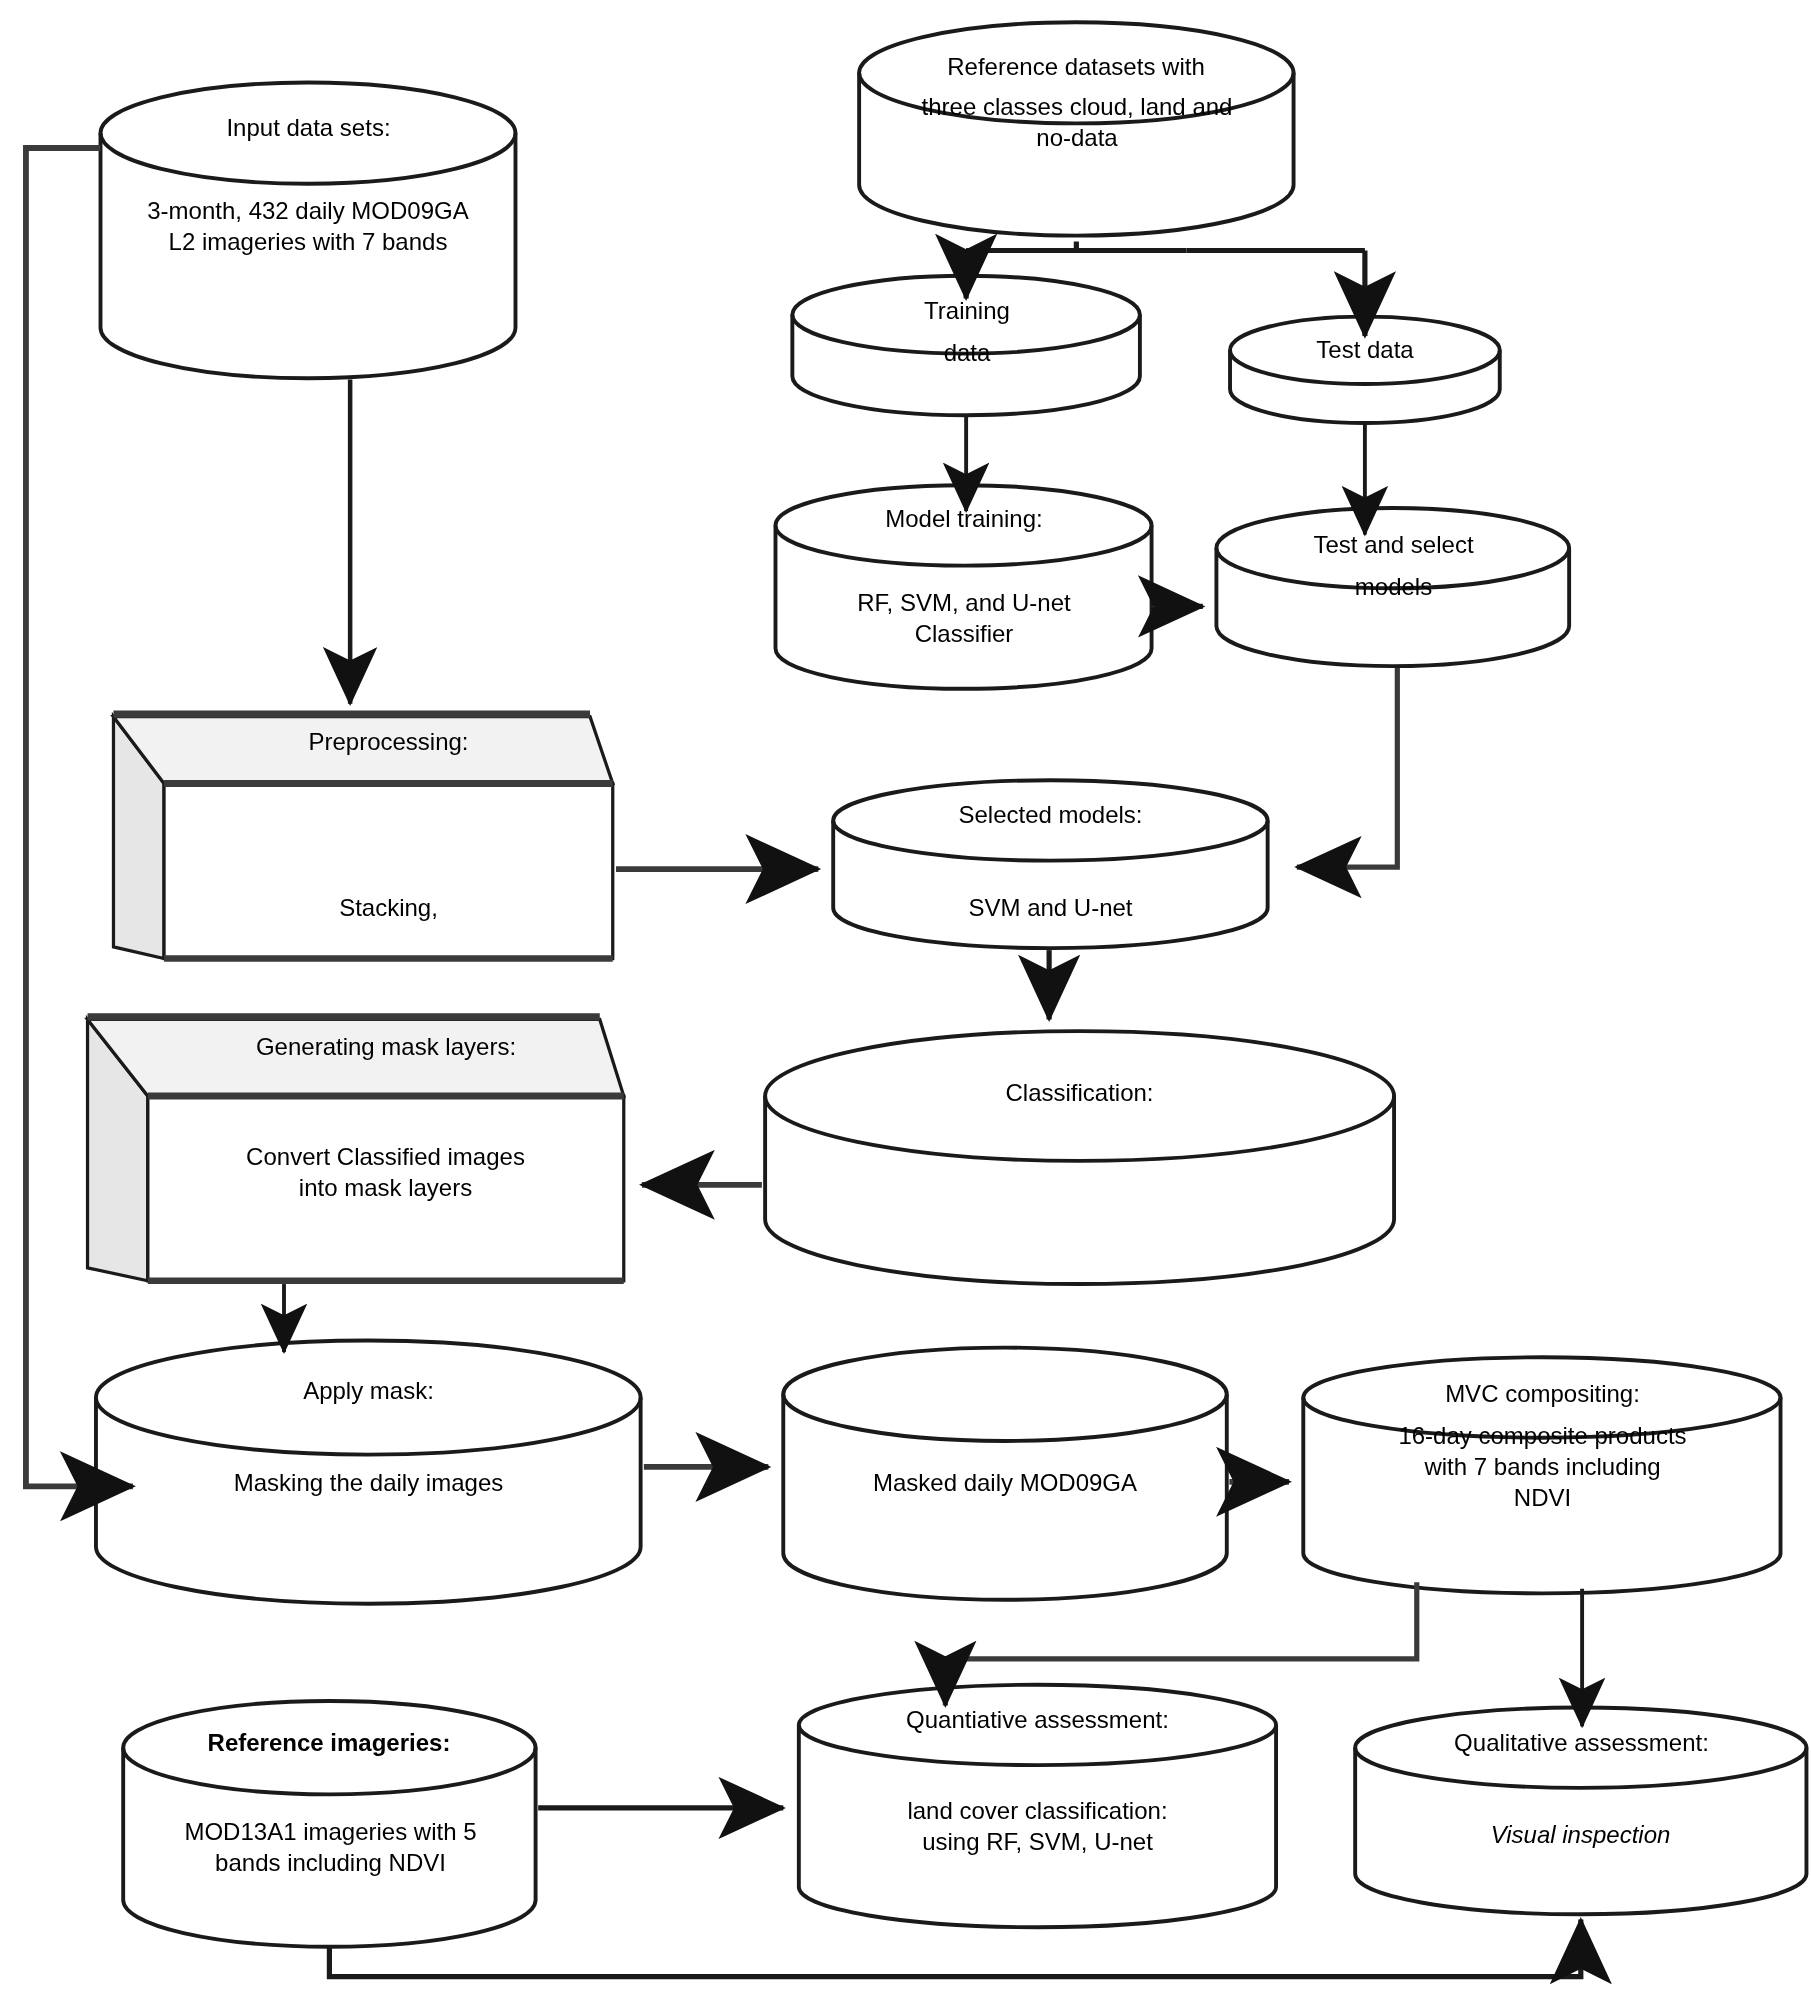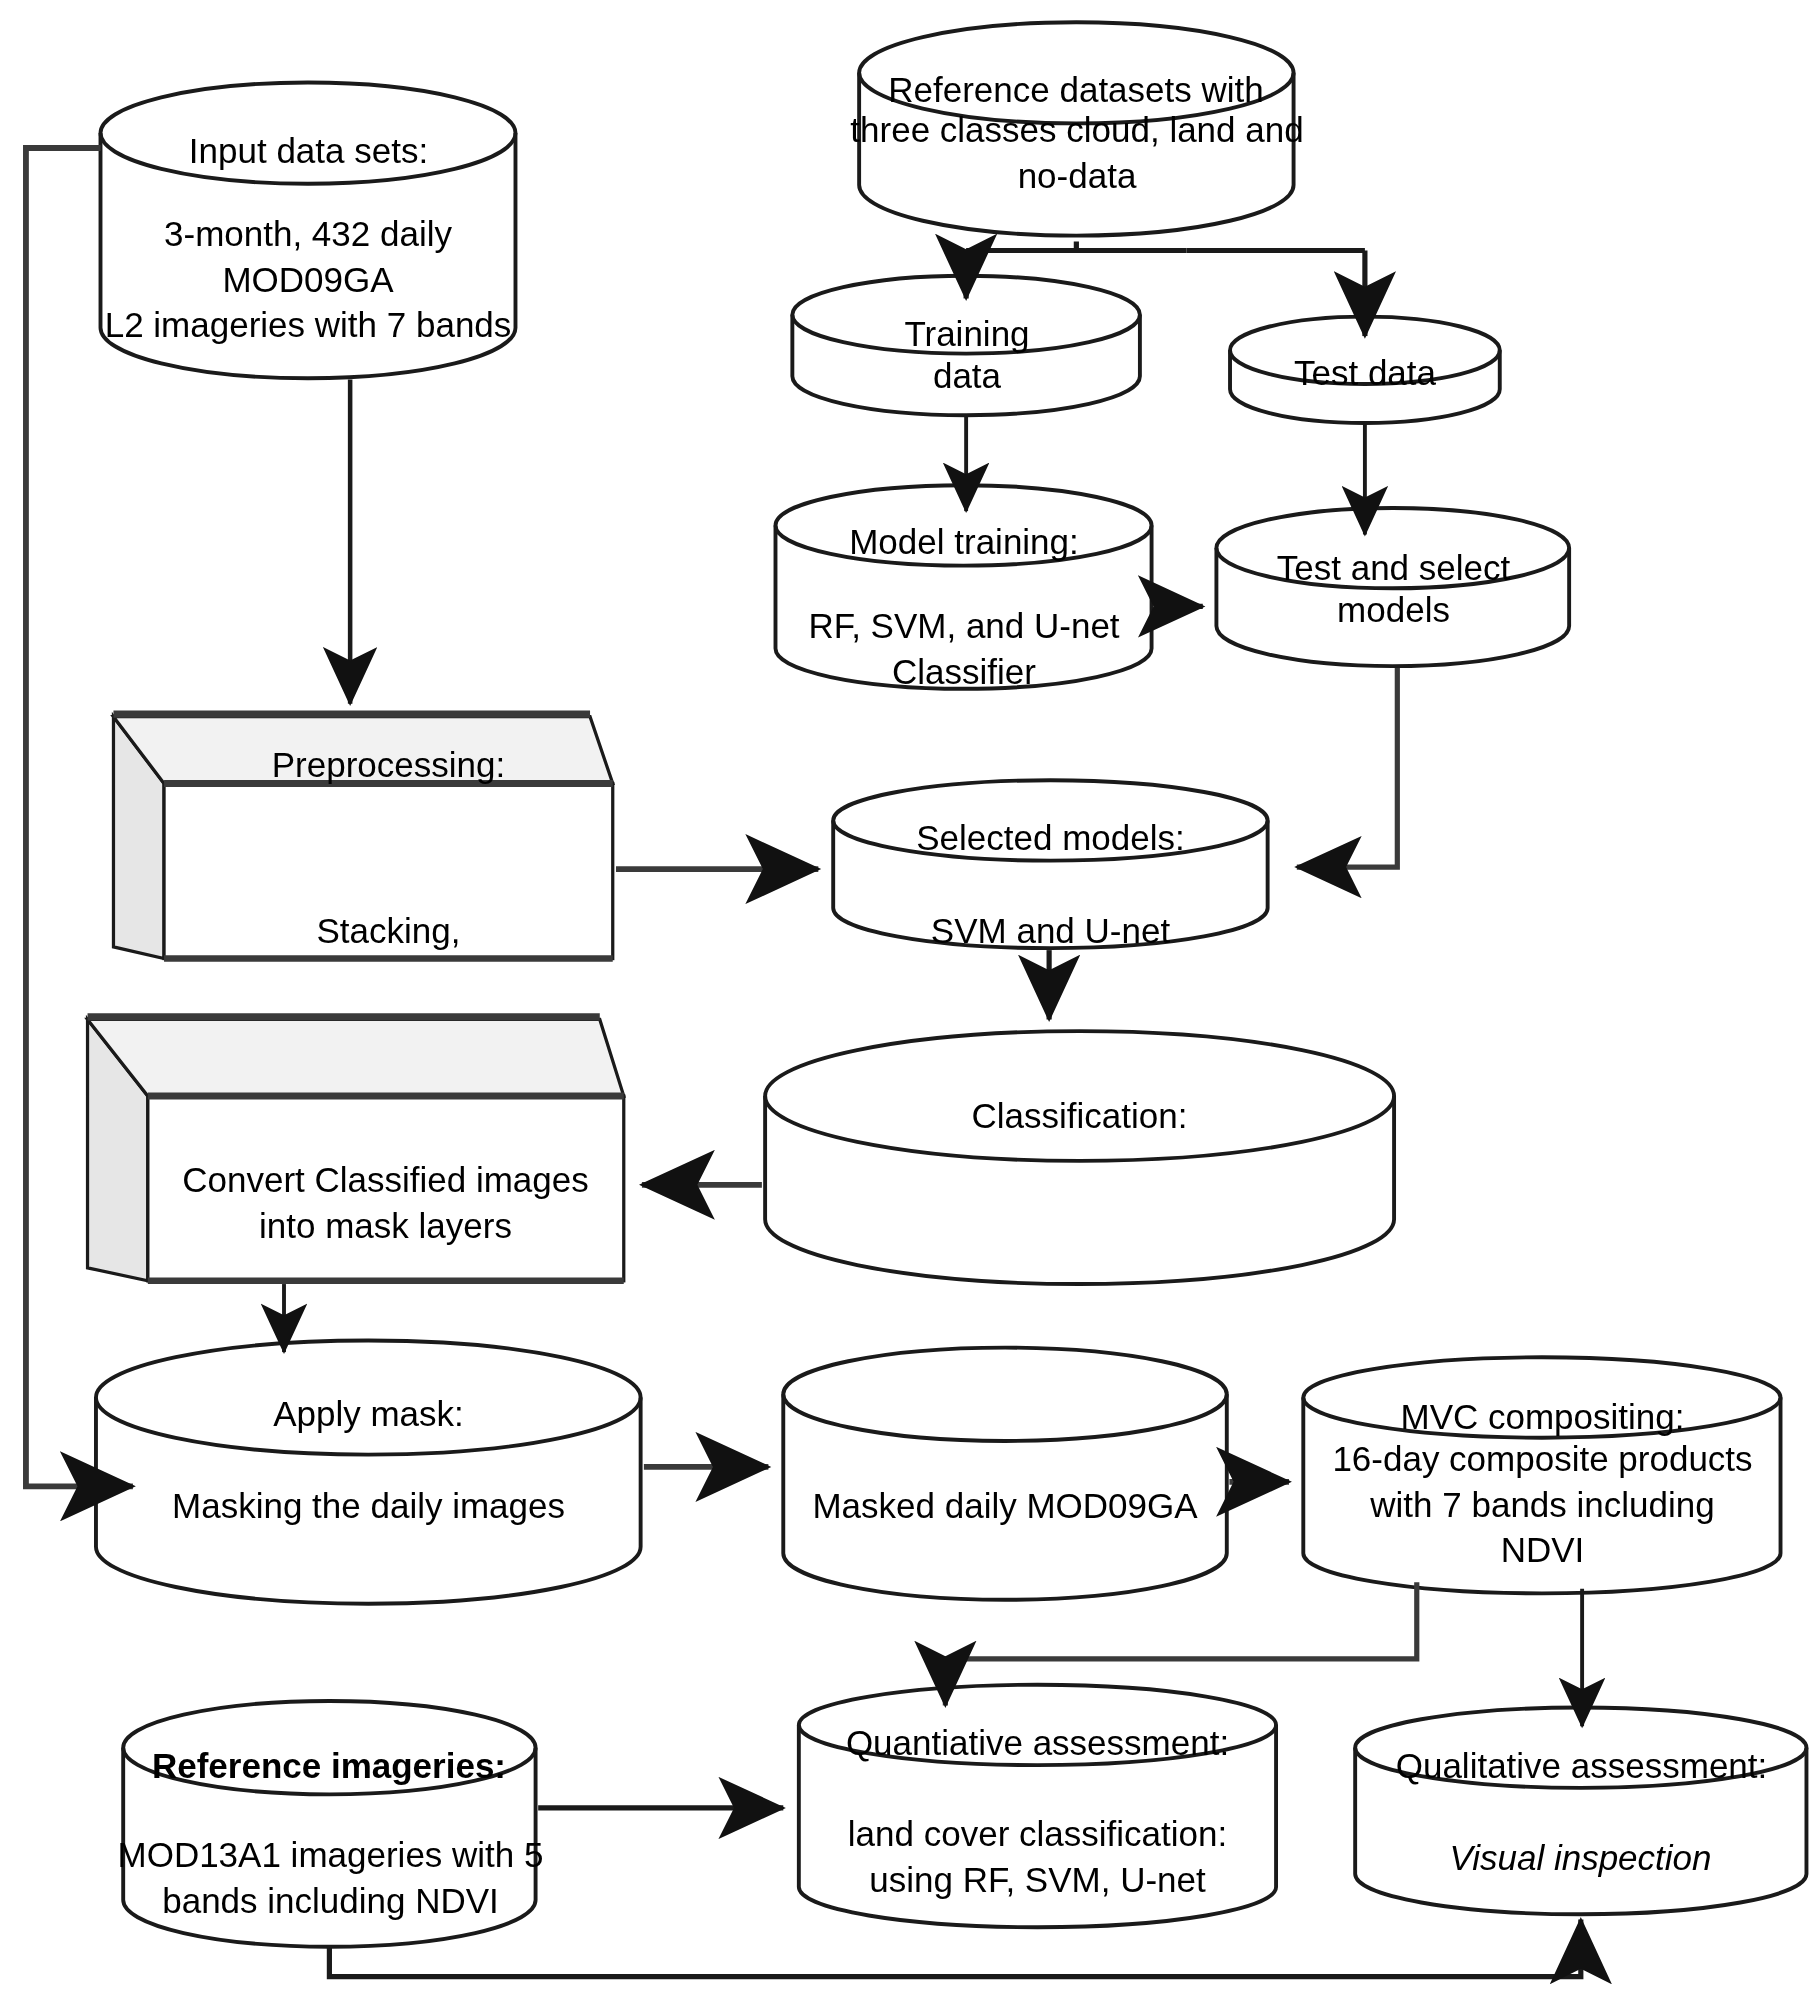--- a/index.html
+++ b/index.html
@@ -4,25 +4,24 @@
 <style>
   html,body{margin:0;padding:0;background:#ffffff;}
   body{font-family:"Liberation Sans", sans-serif;}
   #canvas{position:relative;width:1811px;height:2015px;background:#fff;overflow:hidden;}
   svg{display:block;}
   .nodeText{
     position:absolute;
     text-align:center;
     color:#000;
     font-family:"Liberation Sans", sans-serif;
-    font-size:35px;
+    font-size:24px;
     line-height:1.30;
     white-space:pre-line;
     pointer-events:none;
-    margin-top:16px;
   }
   .bold{font-weight:bold;}
 </style>
 </head>
 <body>
 
 <div id="canvas">
 
   <svg width="1811" height="2015" viewBox="0 0 2793 3107" xmlns="http://www.w3.org/2000/svg">
     <defs>
@@ -186,20 +185,21 @@
   <div class="nodeText" style="left:1217px; top:571px; width:353px;">models</div>
 
   <div class="nodeText" style="left:164px; top:726px; width:449px;">Preprocessing:</div>
   <div class="nodeText" style="left:164px; top:892px; width:449px;">Stacking,</div>
 
   <div class="nodeText" style="left:833px; top:799px; width:435px;">Selected models:</div>
   <div class="nodeText" style="left:833px; top:892px; width:435px;">SVM and U-net</div>
 
   <div class="nodeText" style="left:765px; top:1077px; width:629px;">Classification:</div>
 
+  <div class="nodeText" style="left:148px; top:1031px; width:476px;">Generating mask layers:</div>
   <div class="nodeText" style="left:137px; top:1141px; width:497px;">Convert Classified images
 into mask layers</div>
 
   <div class="nodeText" style="left:96px; top:1375px; width:545px;">Apply mask:</div>
   <div class="nodeText" style="left:96px; top:1467px; width:545px;">Masking the daily images</div>
 
   <div class="nodeText" style="left:778px; top:1467px; width:454px;">Masked daily MOD09GA</div>
 
   <div class="nodeText" style="left:1304px; top:1378px; width:477px;">MVC compositing:</div>
   <div class="nodeText" style="left:1293px; top:1420px; width:499px;">16-day composite products

